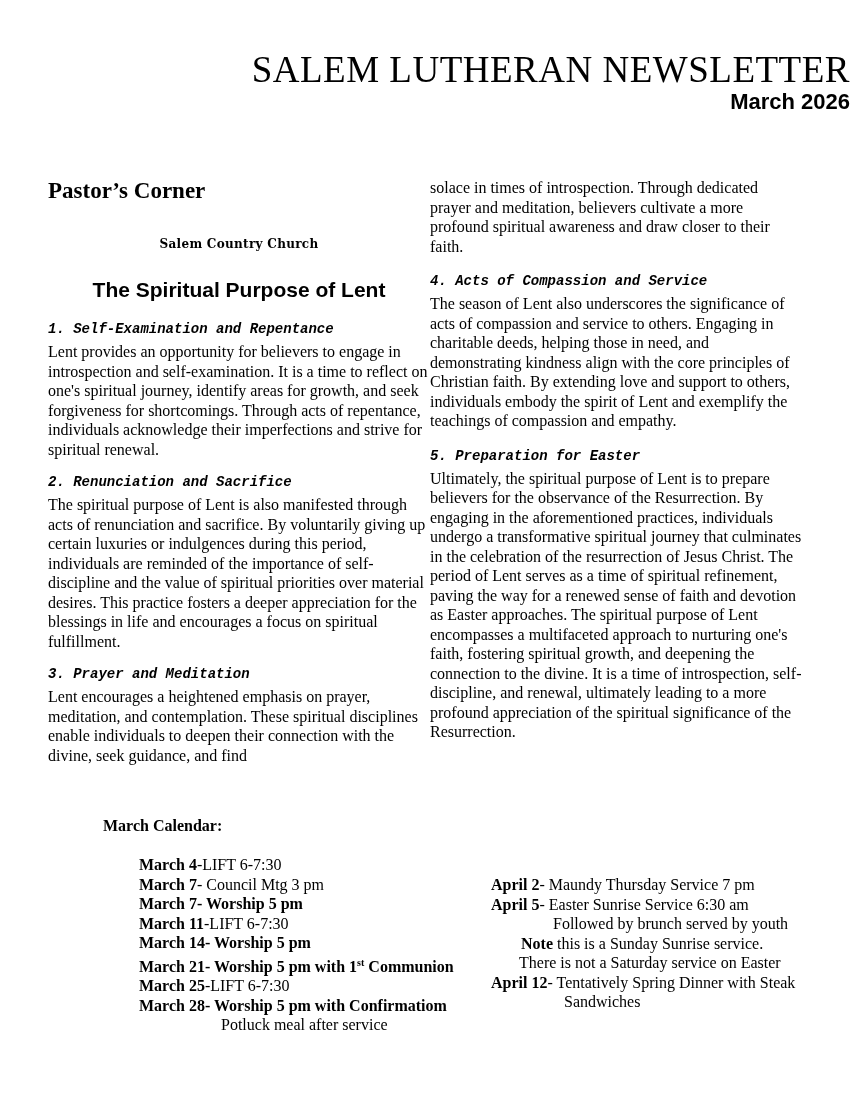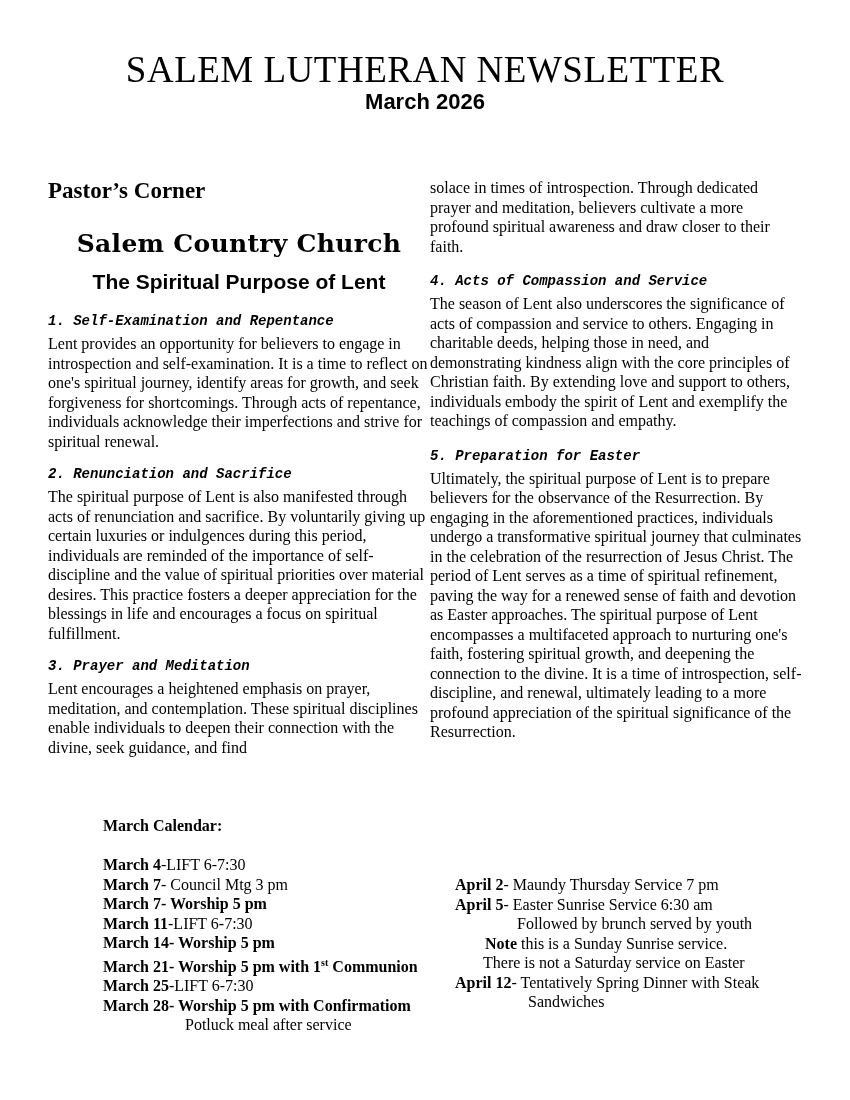--- a/index.html
+++ b/index.html
@@ -10,21 +10,21 @@
     height: 1100px;
     background: #ffffff;
     color: #000000;
     overflow: hidden;
     font-family: "Liberation Serif", serif;
   }
   .masthead {
     position: absolute;
     left: 0; top: 50px;
     width: 850px;
-    text-align: center;
+    text-align: right;
   }
   .masthead h1 {
     font-family: "Liberation Serif", serif;
     font-weight: 500;
     font-size: 37px;
     line-height: 40px;
     letter-spacing: 0.5px;
   }
   .issue {
     font-family: "Liberation Sans", sans-serif;
@@ -41,24 +41,24 @@
   .pastors {
     font-family: "Liberation Serif", serif;
     font-weight: bold;
     font-size: 23px;
     line-height: 26px;
     margin-bottom: 29px;
   }
   .church {
     font-family: "DejaVu Serif", serif;
     font-weight: bold;
-    font-size: 25px;
+    font-size: 12px;
     line-height: 22px;
     text-align: center;
-    margin-bottom: 15px;
+    margin-bottom: 23px;
     letter-spacing: 0.3px;
   }
   .article-title {
     font-family: "Liberation Sans", sans-serif;
     font-weight: bold;
     font-size: 21px;
     line-height: 24px;
     text-align: center;
     margin-bottom: 16px;
   }
@@ -86,21 +86,21 @@
     line-height: 19.5px;
   }
   .cal-col {
     position: absolute;
     font-family: "Liberation Serif", serif;
     font-size: 16px;
     line-height: 19.5px;
   }
   .cal-march { left: 103px; top: 855px; width: 350px; }
   .cal-april { left: 455px; top: 875px; width: 360px; }
-  .cal-line { white-space: nowrap; }
+  .cal-line { white-space: nowrap; margin-left: 36px; }
   .cal-line .b { font-weight: bold; }
   .cal-line sup { font-size: 10px; font-weight: bold; }
 </style>
 </head>
 <body>
 
 <div class="page">
 
   <header class="masthead">
     <h1>SALEM LUTHERAN NEWSLETTER</h1>

